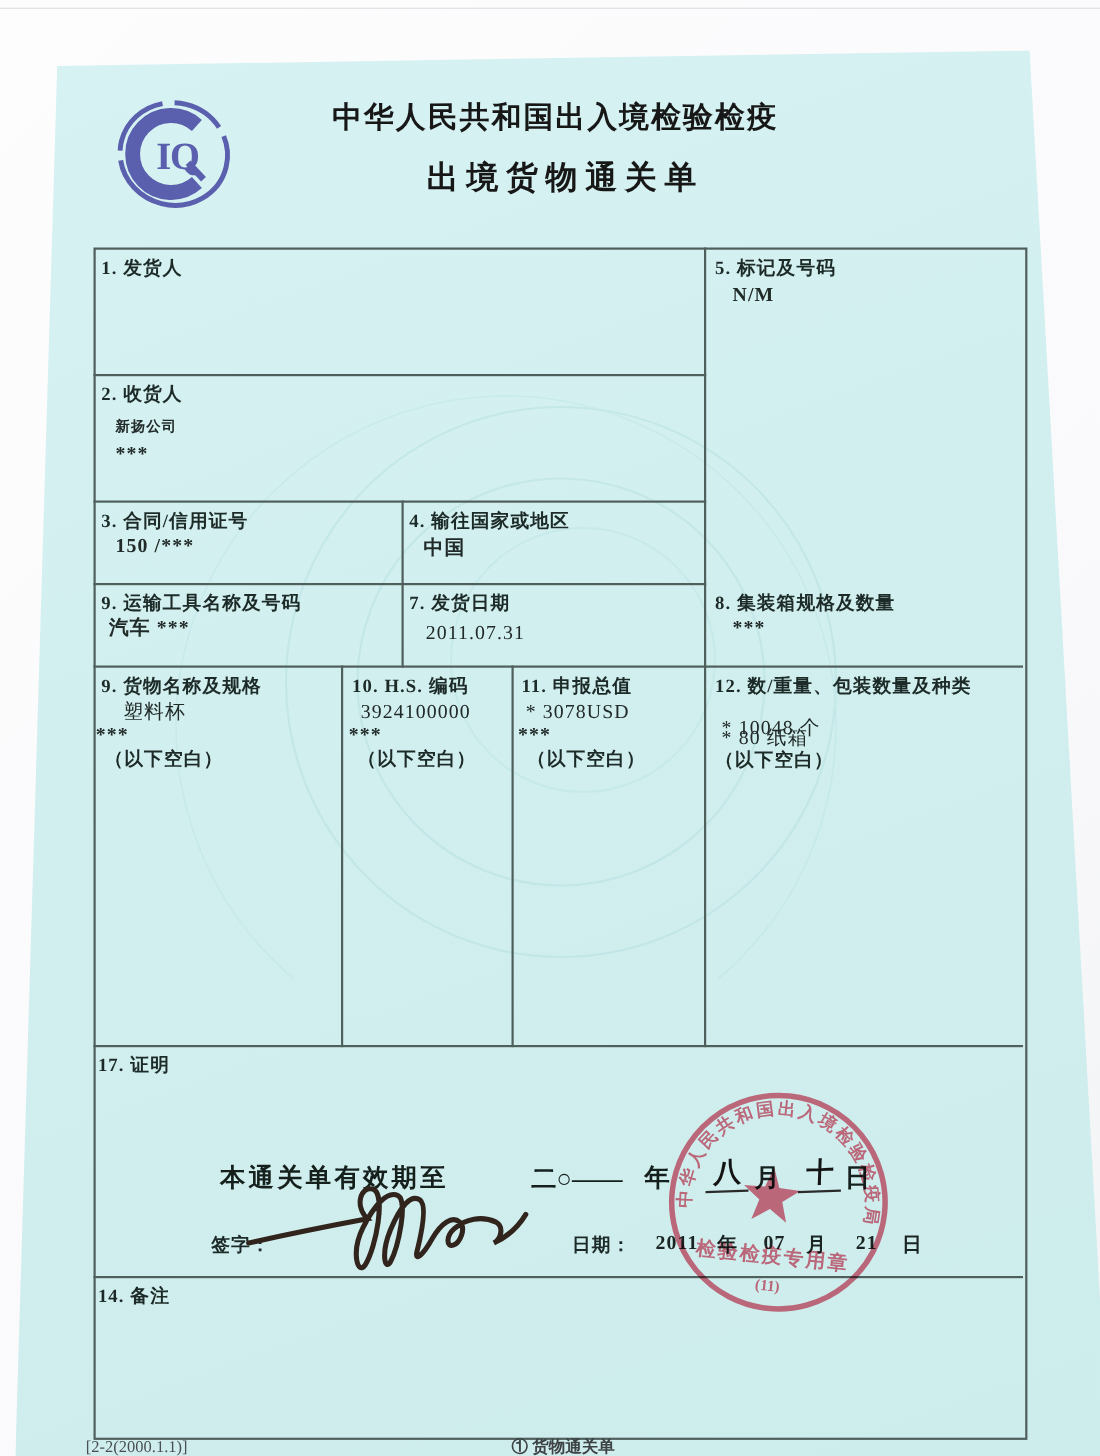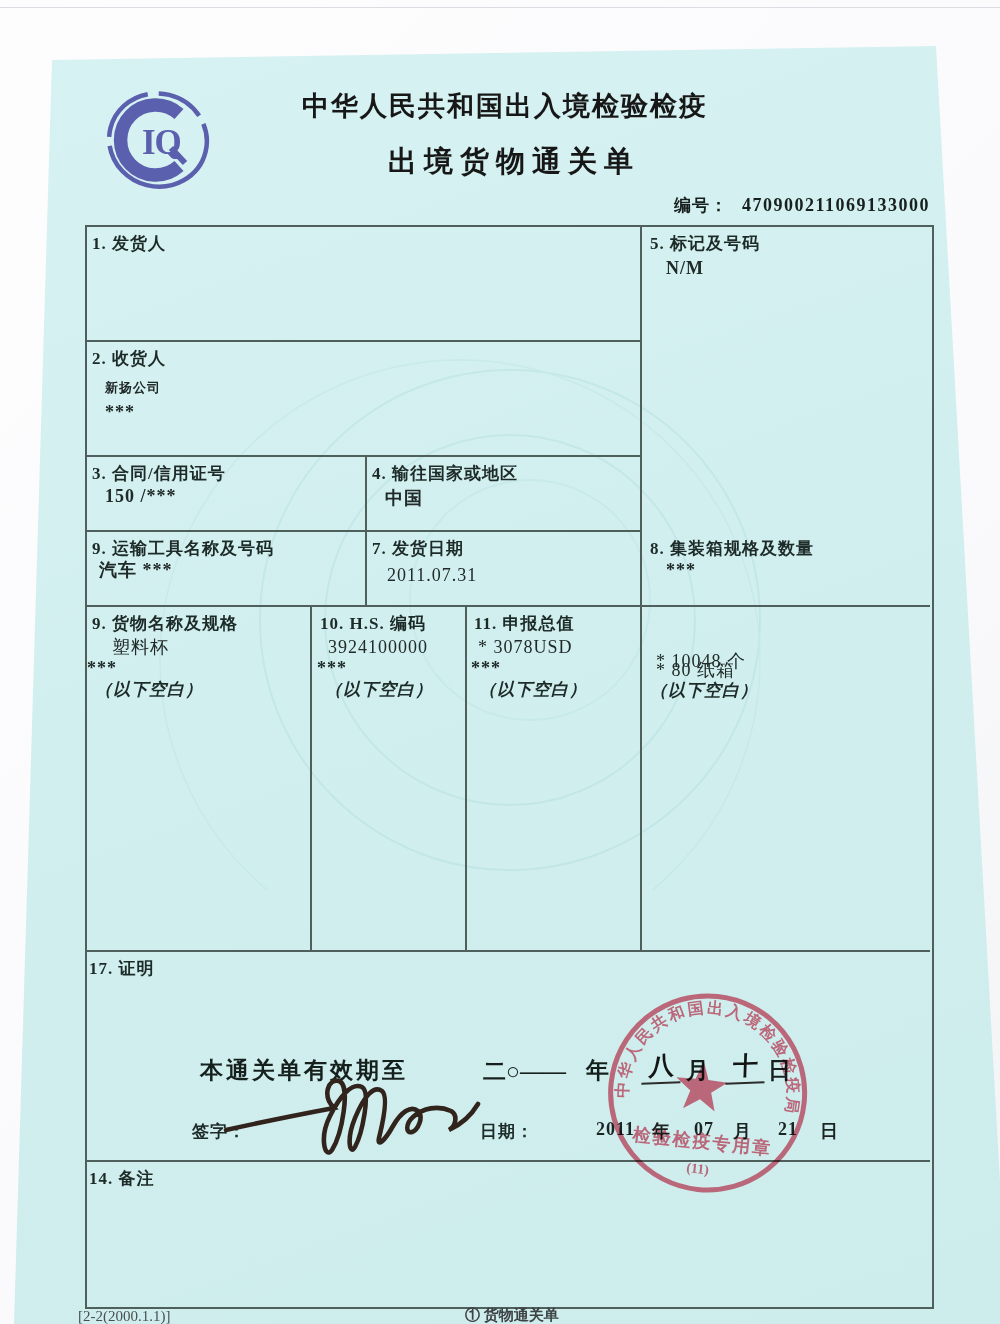--- a/index.html
+++ b/index.html
@@ -8,21 +8,21 @@
         background:linear-gradient(135deg,#fdfdfe 0%,#fafafc 60%,#f2f3f5 100%);}
   .abs{position:absolute;}
   #paper{left:0;top:0;width:1000px;height:1324px;
          background:linear-gradient(160deg,#d7f2f2 0%,#d2efef 45%,#cdecec 100%);
          clip-path:polygon(52px 60px,936px 46px,1008px 1324px,14px 1324px);}
   .scanline{left:0;top:7px;width:100%;height:1px;background:#dcdde2;}
   .line{background:#4f5f5c;}
   .lbl{font-weight:bold;font-size:17px;color:#1d2b28;letter-spacing:1px;white-space:nowrap;}
   .val{font-size:18px;color:#202a28;letter-spacing:1px;white-space:nowrap;}
   .valb{font-weight:bold;text-align:center;}
-  .blank{font-weight:bold;font-size:17px;color:#1d2b28;letter-spacing:1px;white-space:nowrap;font-style:italic;}
+  .blank{font-weight:bold;font-size:17px;color:#1d2b28;letter-spacing:1px;white-space:nowrap;}
   .title1{font-size:27px;font-weight:bold;color:#171717;letter-spacing:2px;white-space:nowrap;}
   .title2{font-size:29px;font-weight:bold;color:#171717;letter-spacing:7px;white-space:nowrap;}
   .serial{font-size:17px;color:#17201e;white-space:nowrap;}
   .serial b{letter-spacing:1px;}
   .serial .num{font-weight:bold;font-size:18px;letter-spacing:1.5px;margin-left:14px;}
   .stmt{font-size:23px;font-weight:bold;color:#15201d;letter-spacing:1.5px;white-space:nowrap;}
   .hand{font-weight:bold;color:#141414;border-bottom:2px solid #2b2b2b;padding:0 7px;
         display:inline-block;transform:skewX(-4deg) rotate(-2deg);font-size:25px;}
   .dateline{font-size:18px;font-weight:bold;color:#1a2422;letter-spacing:1px;white-space:nowrap;}
   .footer-t{font-size:15px;color:#4a4f52;white-space:nowrap;}
@@ -46,23 +46,20 @@
   <svg class="abs" style="left:103px;top:90px" width="110" height="102" viewBox="0 0 110 102">
     <ellipse cx="55" cy="50" rx="49" ry="46.5" fill="none" stroke="#5a5fae" stroke-width="4.5" stroke-dasharray="132 9 62 11 48 9" transform="rotate(14 55 50)"></ellipse>
     <path d="M76,24 A35,35 0 1 0 76,76" fill="none" stroke="#5a5fae" stroke-width="13.5"></path>
     <text x="39" y="64" font-size="35" font-weight="bold" fill="#5a5fae" font-family="Liberation Serif, serif" letter-spacing="-1">IQ</text>
     <path d="M68,58 L82,73" stroke="#5a5fae" stroke-width="6" fill="none"></path>
   </svg>
 
   <div class="abs title1" style="left:302px;top:88px">中华人民共和国出入境检验检疫</div>
   <div class="abs title2" style="left:388px;top:142px">出境货物通关单</div>
 
-  <div class="abs serial" style="left:600px;top:194px;width:330px;text-align:right">
-    <b>编号：</b><span class="num">470900211069133000</span>
-  </div>
 
   <div class="abs" style="left:85px;top:225px;width:845px;height:1080px;border:2px solid #4f5f5c"></div>
 
   <div class="abs line" style="left:85px;top:340px;width:557px;height:2px"></div>
   <div class="abs line" style="left:85px;top:455px;width:557px;height:2px"></div>
   <div class="abs line" style="left:85px;top:530px;width:557px;height:2px"></div>
   <div class="abs line" style="left:85px;top:605px;width:845px;height:2px"></div>
   <div class="abs line" style="left:85px;top:950px;width:845px;height:2px"></div>
   <div class="abs line" style="left:85px;top:1160px;width:845px;height:2px"></div>
 
@@ -104,20 +101,21 @@
   <div class="abs lbl" style="left:320px;top:612px">10. H.S. 编码</div>
   <div class="abs val" style="left:328px;top:637px">3924100000</div>
   <div class="abs val valb" style="left:317px;top:658px">***</div>
   <div class="abs blank" style="left:325px;top:678px">（以下空白）</div>
 
   <div class="abs lbl" style="left:474px;top:612px">11. 申报总值</div>
   <div class="abs val" style="left:478px;top:637px">* 3078USD</div>
   <div class="abs val valb" style="left:471px;top:658px">***</div>
   <div class="abs blank" style="left:479px;top:678px">（以下空白）</div>
 
+  <div class="abs lbl" style="left:650px;top:612px">12. 数/重量、包装数量及种类</div>
   <div class="abs val" style="left:656px;top:649px">* 10048 个</div>
   <div class="abs val" style="left:656px;top:658px">*  80 纸箱</div>
   <div class="abs blank" style="left:650px;top:679px">（以下空白）</div>
 
   <div class="abs lbl" style="left:89px;top:957px">17. 证明</div>
 
   <div class="abs stmt" style="left:200px;top:1055px;letter-spacing:3px">本通关单有效期至</div>
   <div class="abs stmt" style="left:483px;top:1056px;letter-spacing:0">二○——</div>
   <div class="abs stmt" style="left:586px;top:1055px">年</div>
   <div class="abs hand" style="left:642px;top:1049px">八</div>
@@ -128,21 +126,21 @@
   <div class="abs lbl" style="left:192px;top:1120px">签字：</div>
   <svg class="abs" style="left:222px;top:1068px" width="260" height="100" viewBox="0 0 260 100">
     <path d="M4,62 C40,54 80,46 112,40
              C100,28 106,10 117,13 C129,17 120,66 110,82 C103,92 97,70 108,48
              C118,28 130,14 140,19 C149,24 140,66 133,79 C128,88 124,72 133,50
              C142,28 152,17 160,23 C167,29 160,58 157,70 C155,79 162,74 171,58
              C179,44 189,37 196,43 C202,49 196,62 190,64 C184,66 183,56 191,49
              C201,40 216,37 229,43 C236,47 234,58 227,62 C240,56 250,46 256,36" fill="none" stroke="#31241d" stroke-width="4.6" stroke-linecap="round"></path>
   </svg>
 
-  <div class="abs lbl" style="left:480px;top:1120px">日期：</div>
+  <div class="abs lbl" style="left:520px;top:1120px">日期：</div>
   <div class="abs dateline" style="left:596px;top:1119px">2011</div>
   <div class="abs dateline" style="left:652px;top:1119px">年</div>
   <div class="abs dateline" style="left:694px;top:1119px">07</div>
   <div class="abs dateline" style="left:733px;top:1119px">月</div>
   <div class="abs dateline" style="left:778px;top:1119px">21</div>
   <div class="abs dateline" style="left:820px;top:1119px">日</div>
 
   <div class="abs lbl" style="left:89px;top:1167px">14. 备注</div>
 
   <svg class="abs" style="left:602px;top:985px;mix-blend-mode:multiply;opacity:.88;transform:rotate(6deg)" width="212" height="228" viewBox="0 0 212 228">

